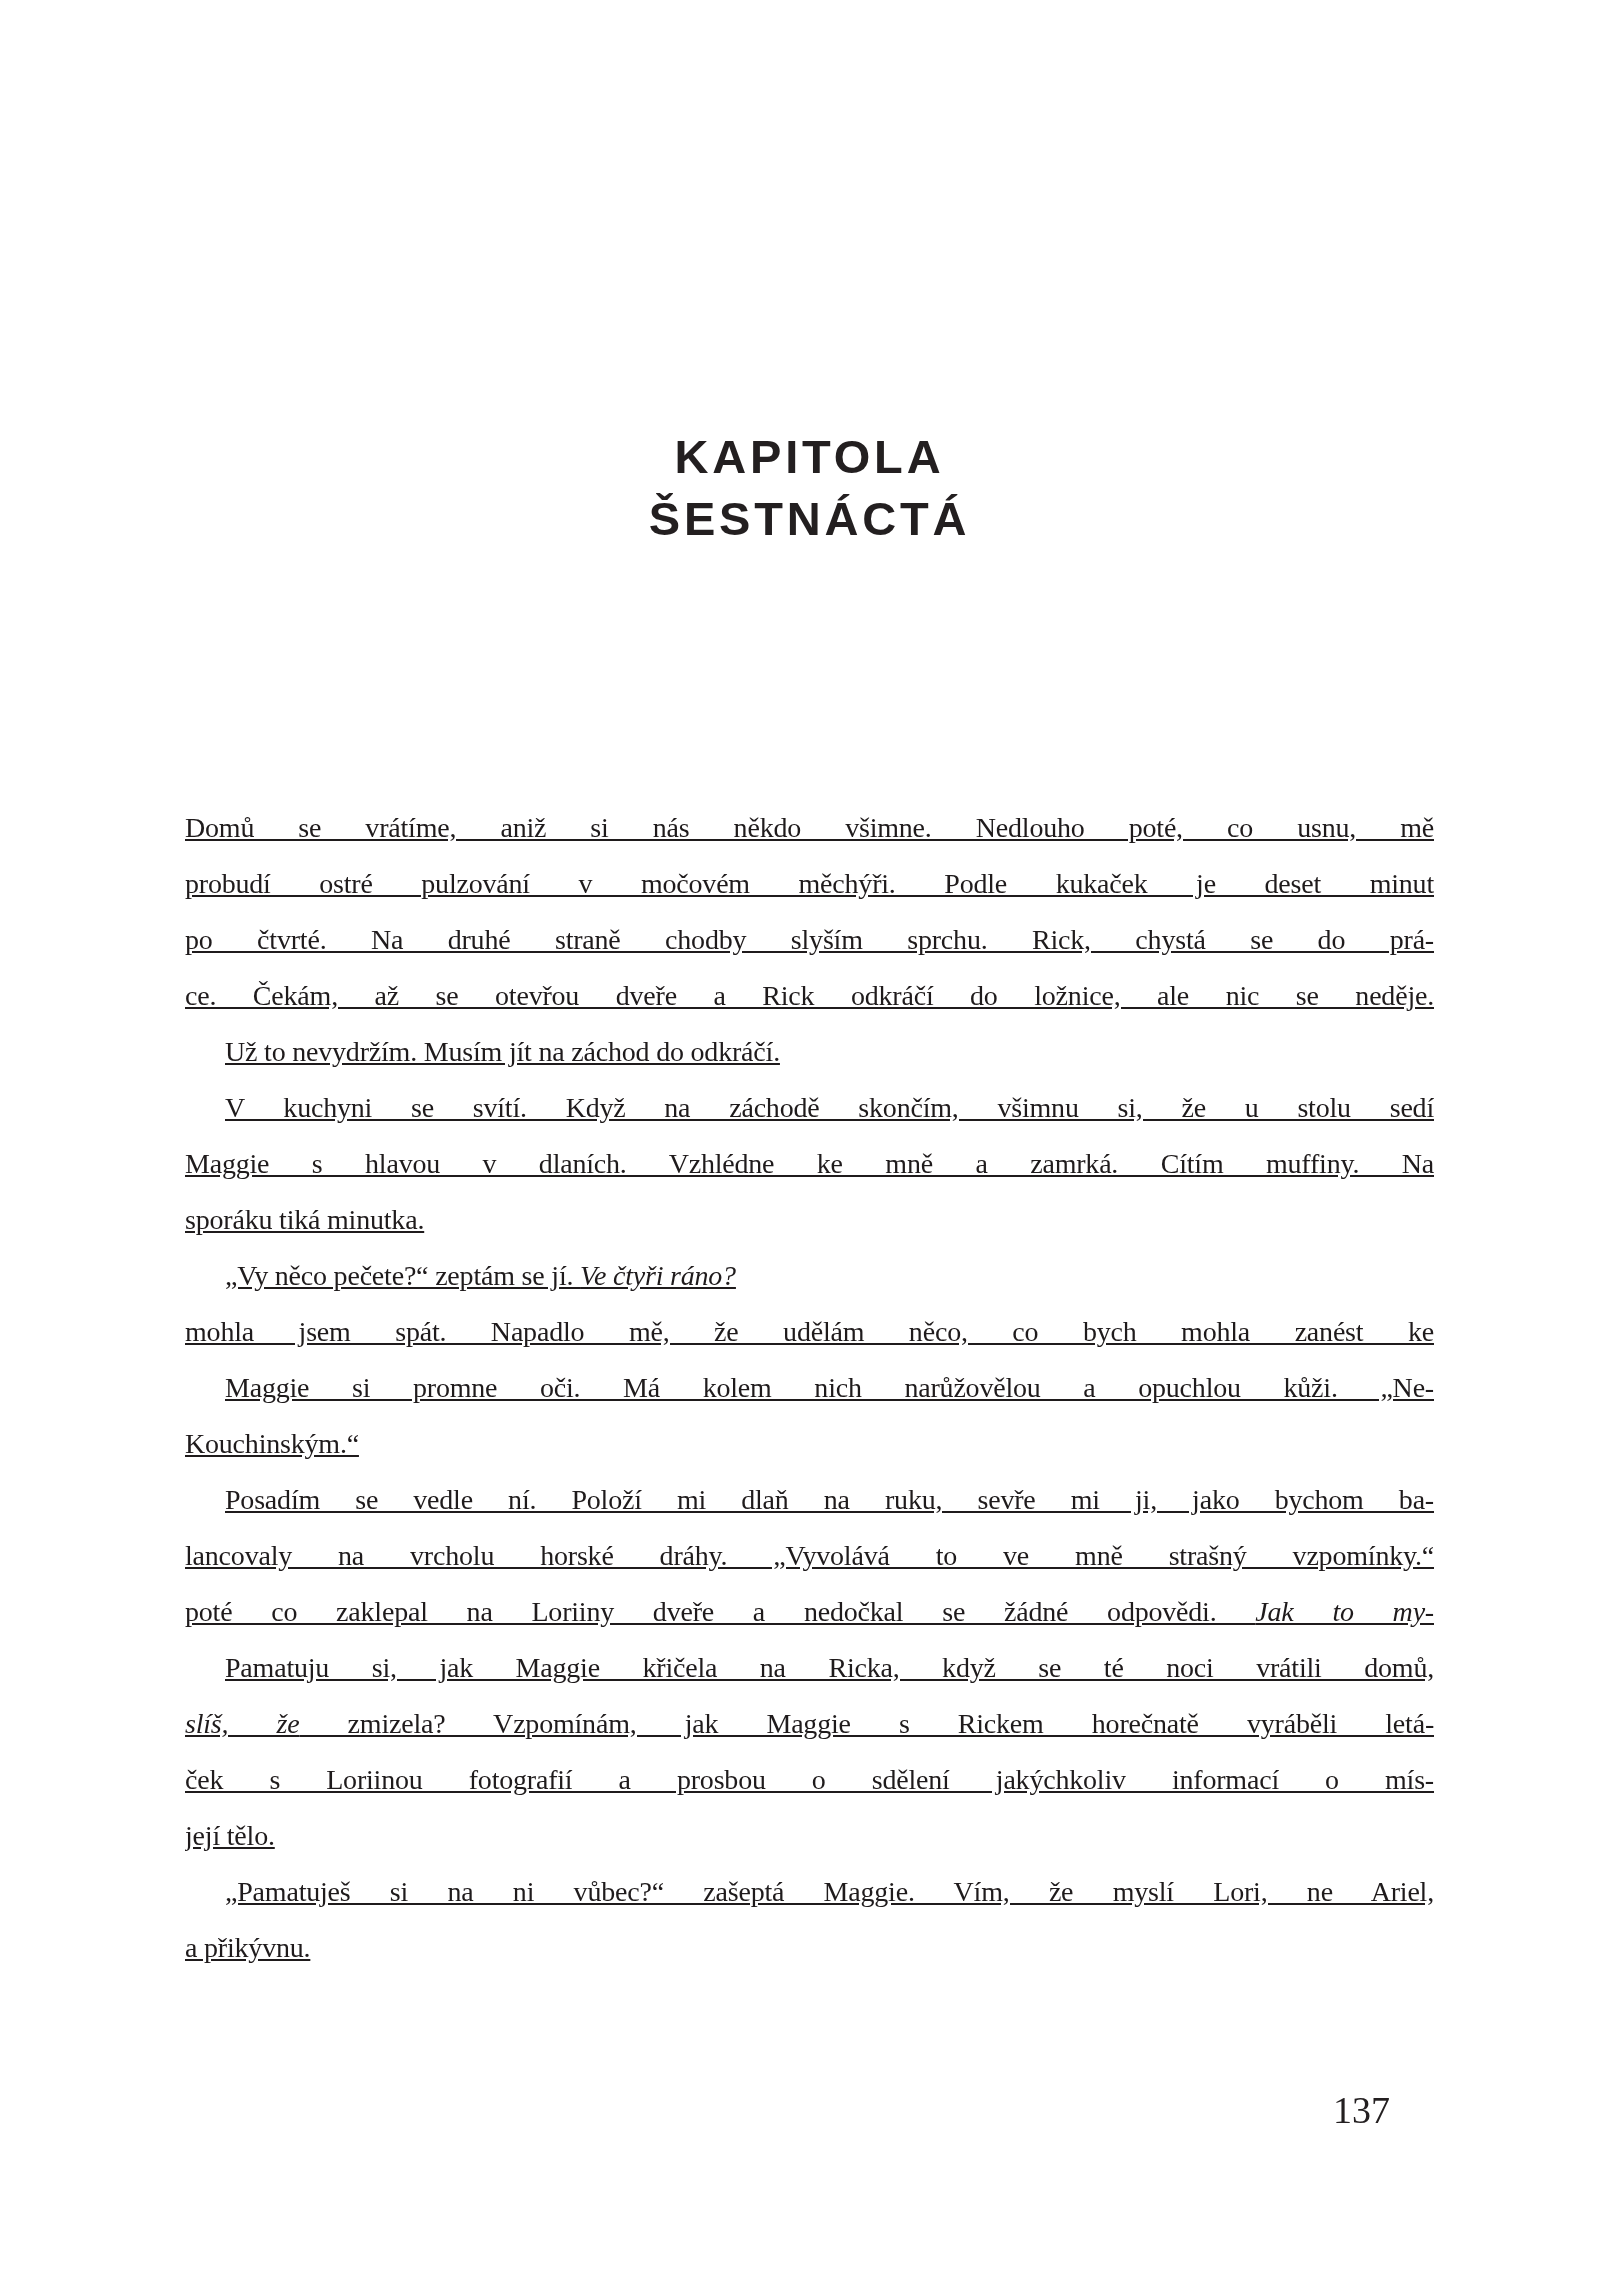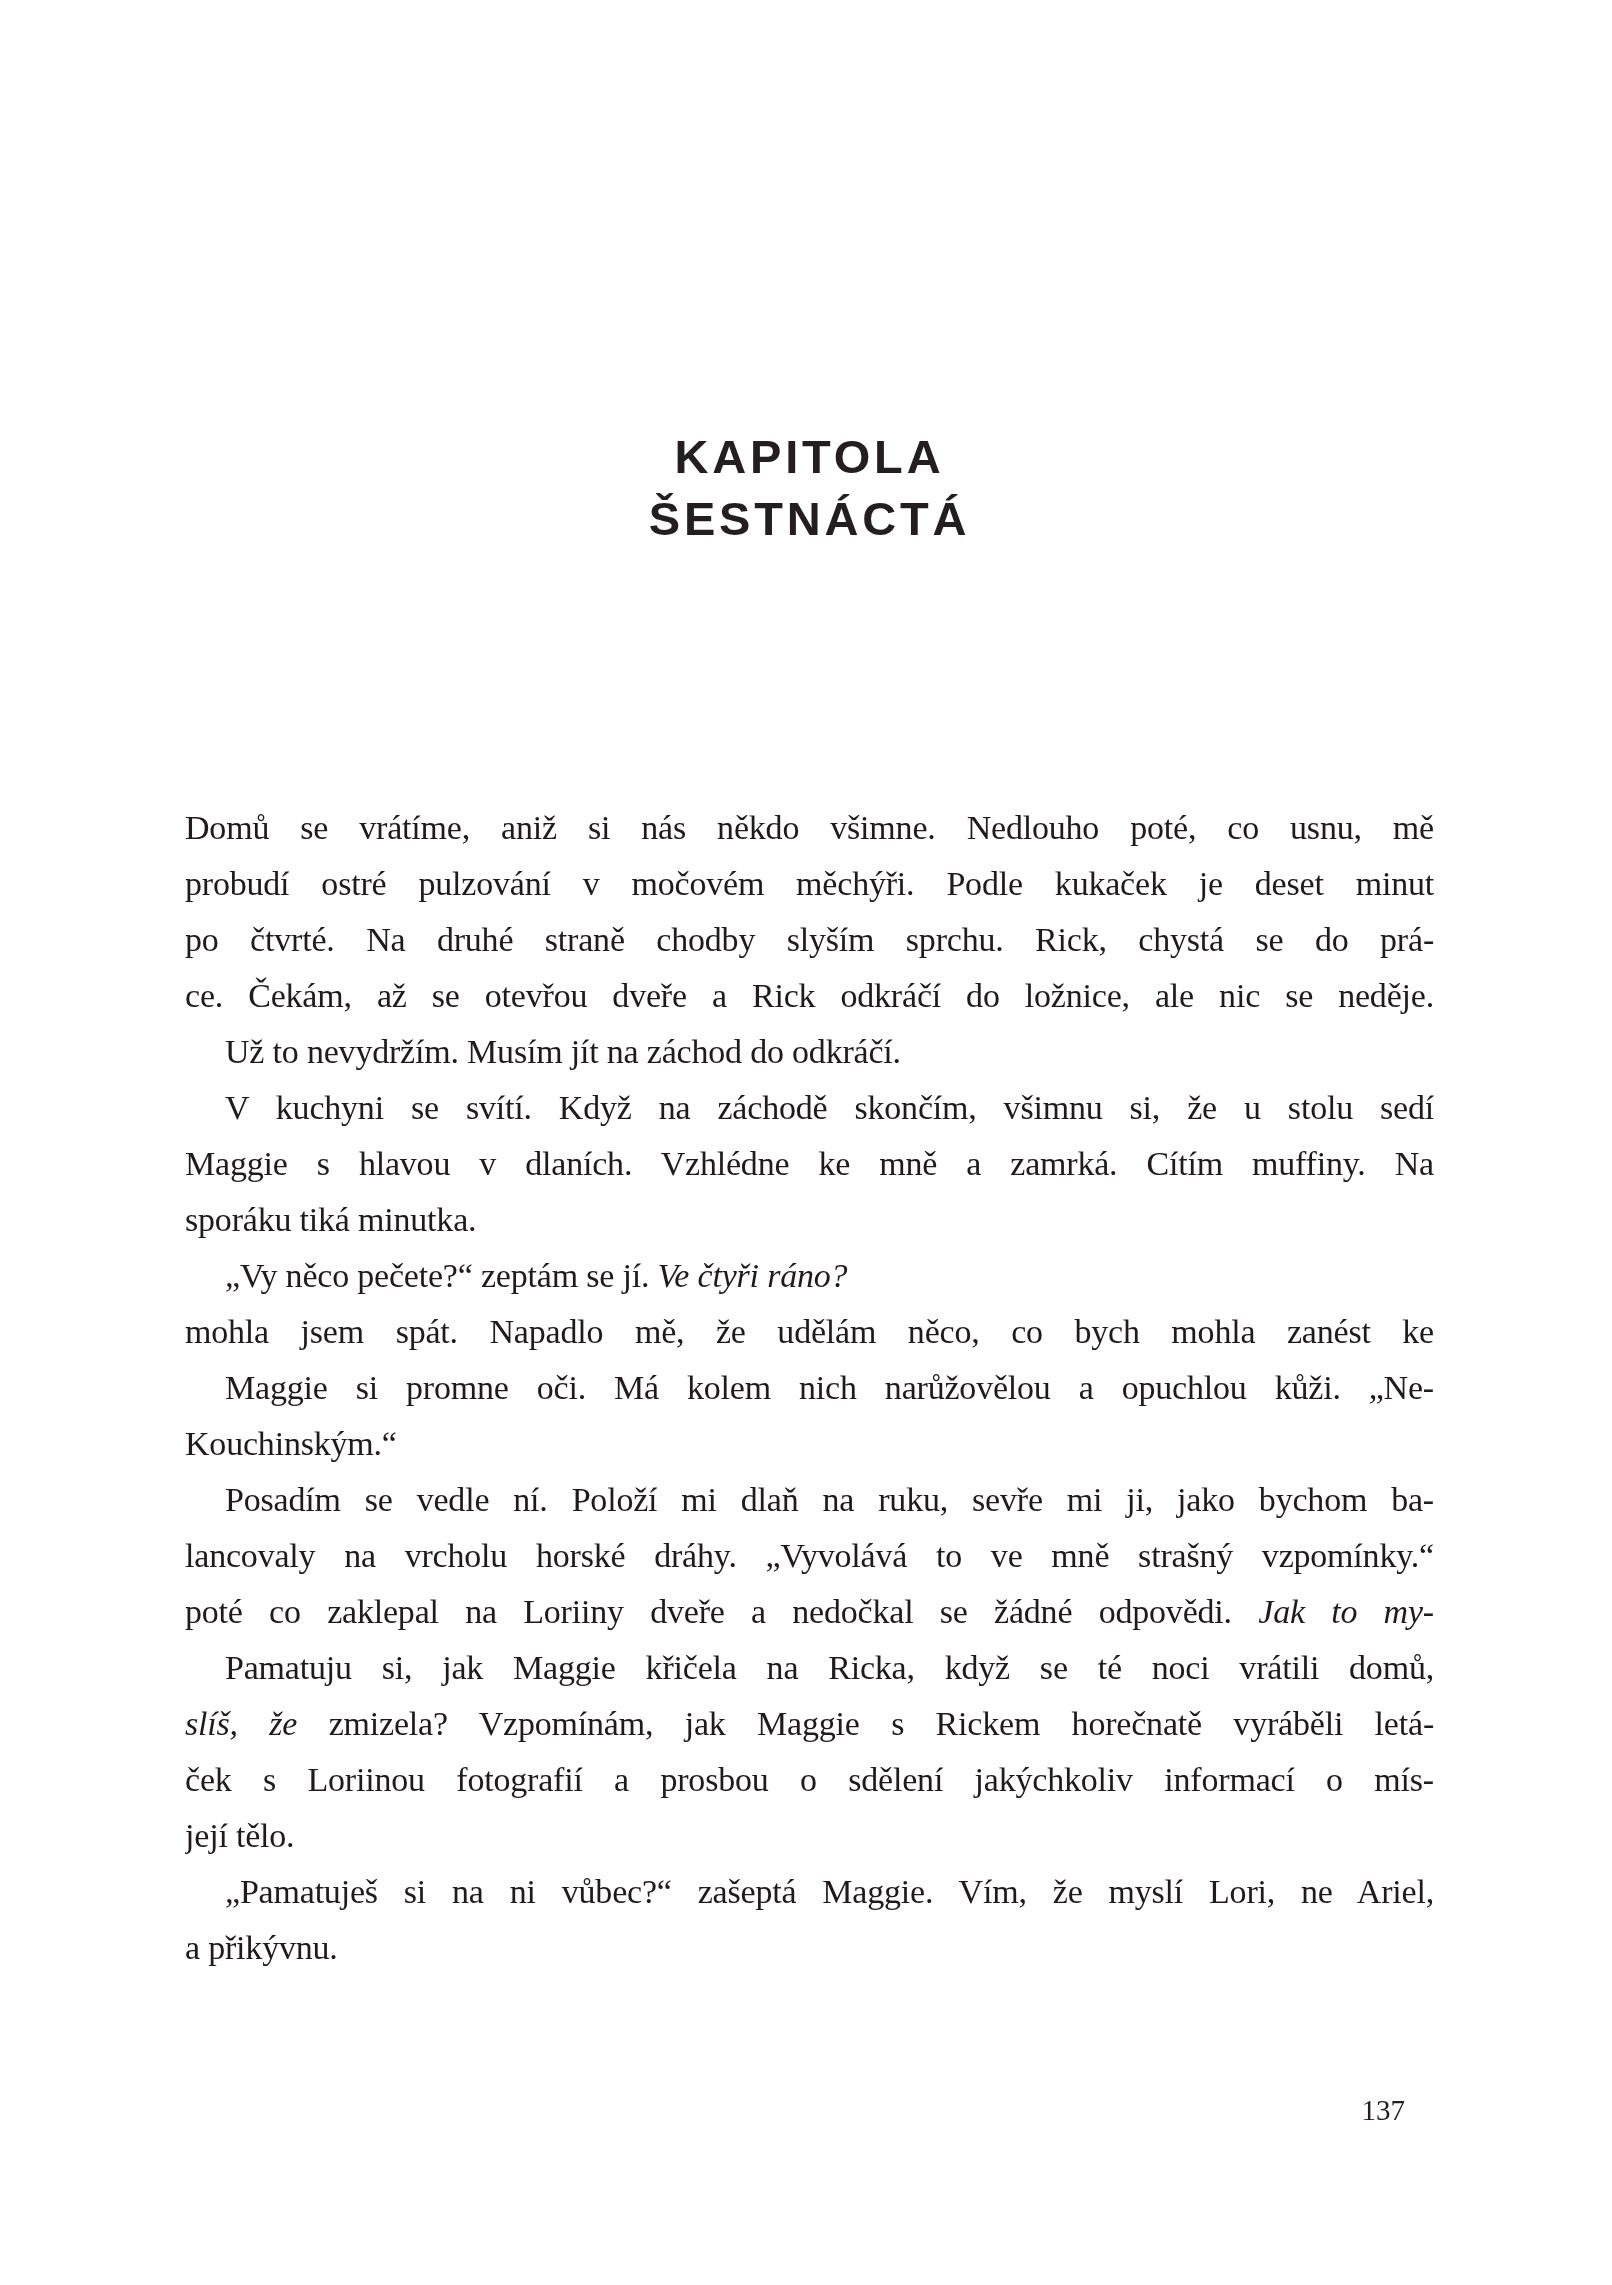--- a/index.html
+++ b/index.html
@@ -24,39 +24,40 @@
     font-size: 47px;
     line-height: 62px;
     letter-spacing: 3.8px;
     color: #231f20;
   }
   .body-text {
     position: absolute;
     top: 800px; left: 185px; width: 1249px;
   }
   .line {
-    font-size: 34px;
+    font-size: 28px;
     line-height: 56px;
     letter-spacing: -0.2px;
     height: 56px;
     text-align: left;
     white-space: normal;
     overflow: hidden;
+    text-decoration: underline;
   }
   .line.just {
     text-align: justify;
     text-align-last: justify;
   }
   .line.indent { text-indent: 40px; }
   .line em { font-style: italic; }
   .page-number {
     position: absolute;
-    top: 2090px; left: 185px; width: 1220px;
+    top: 2090px; left: 170px; width: 1220px;
     text-align: right;
-    font-size: 29px;
+    font-size: 38px;
     line-height: 41px;
     color: #231f20;
   }
 </style>
 </head>
 <body>
 
 <div class="page">
 
   <div class="chapter-title">

